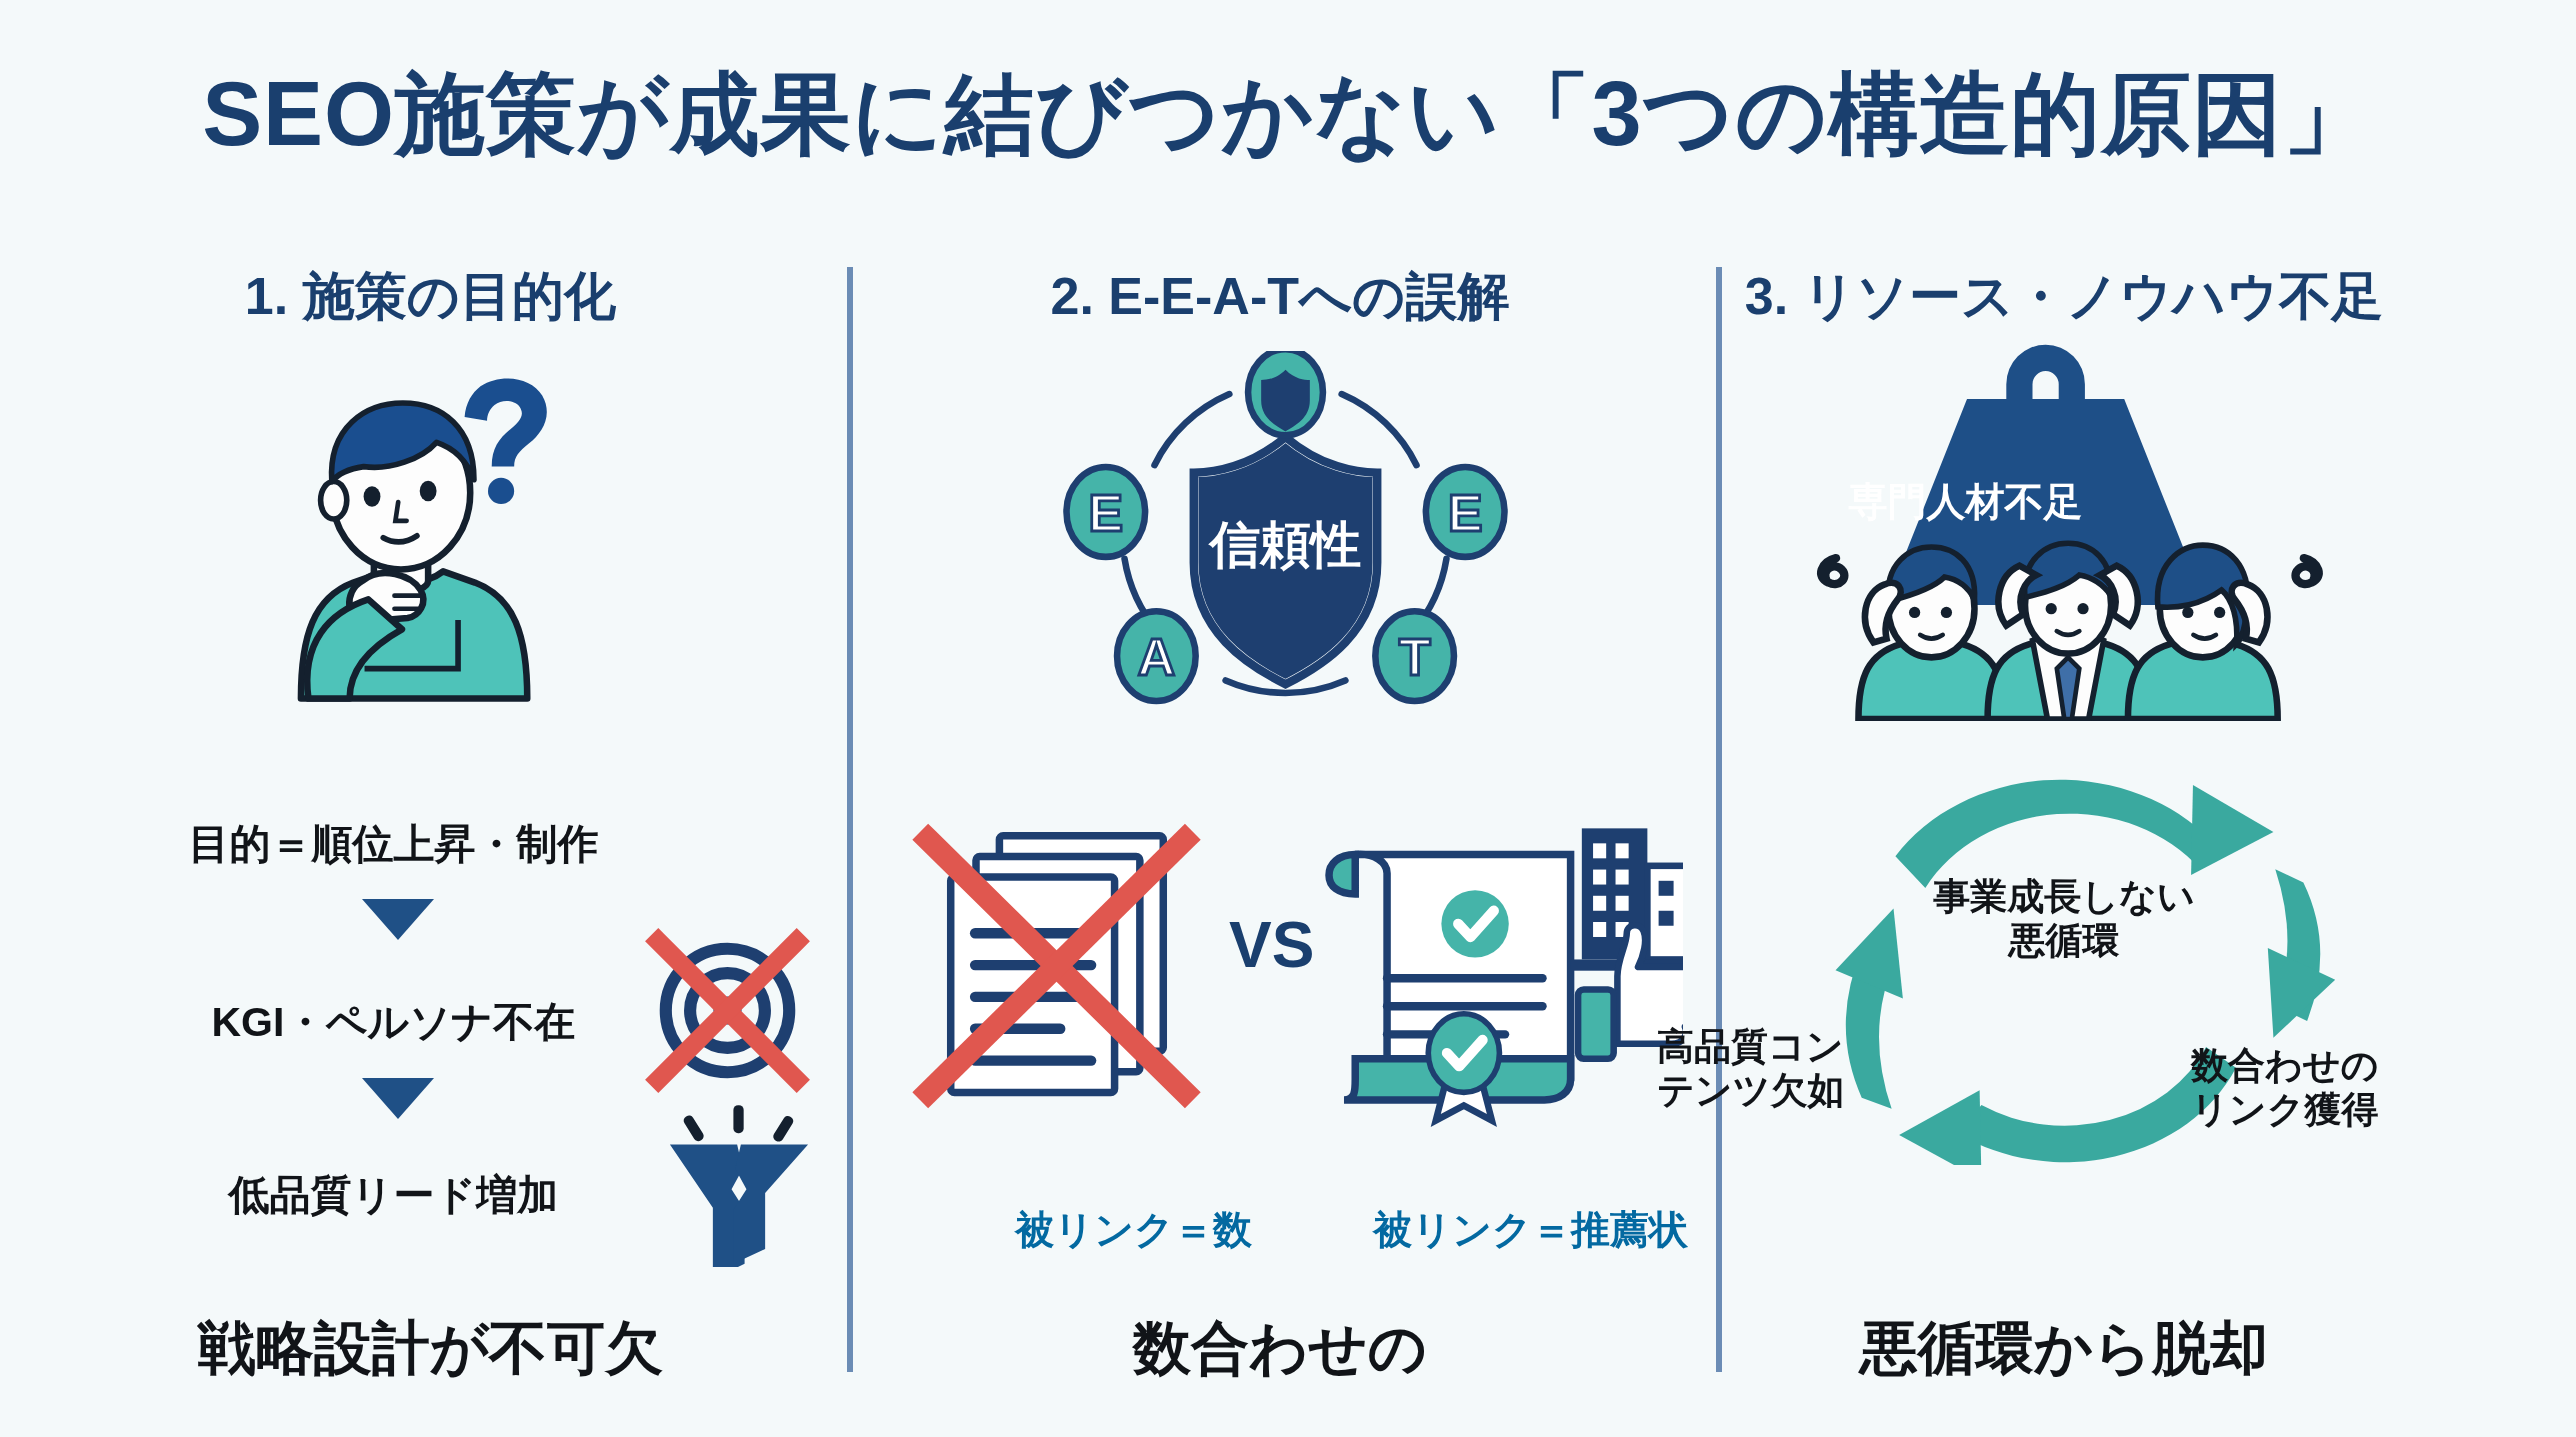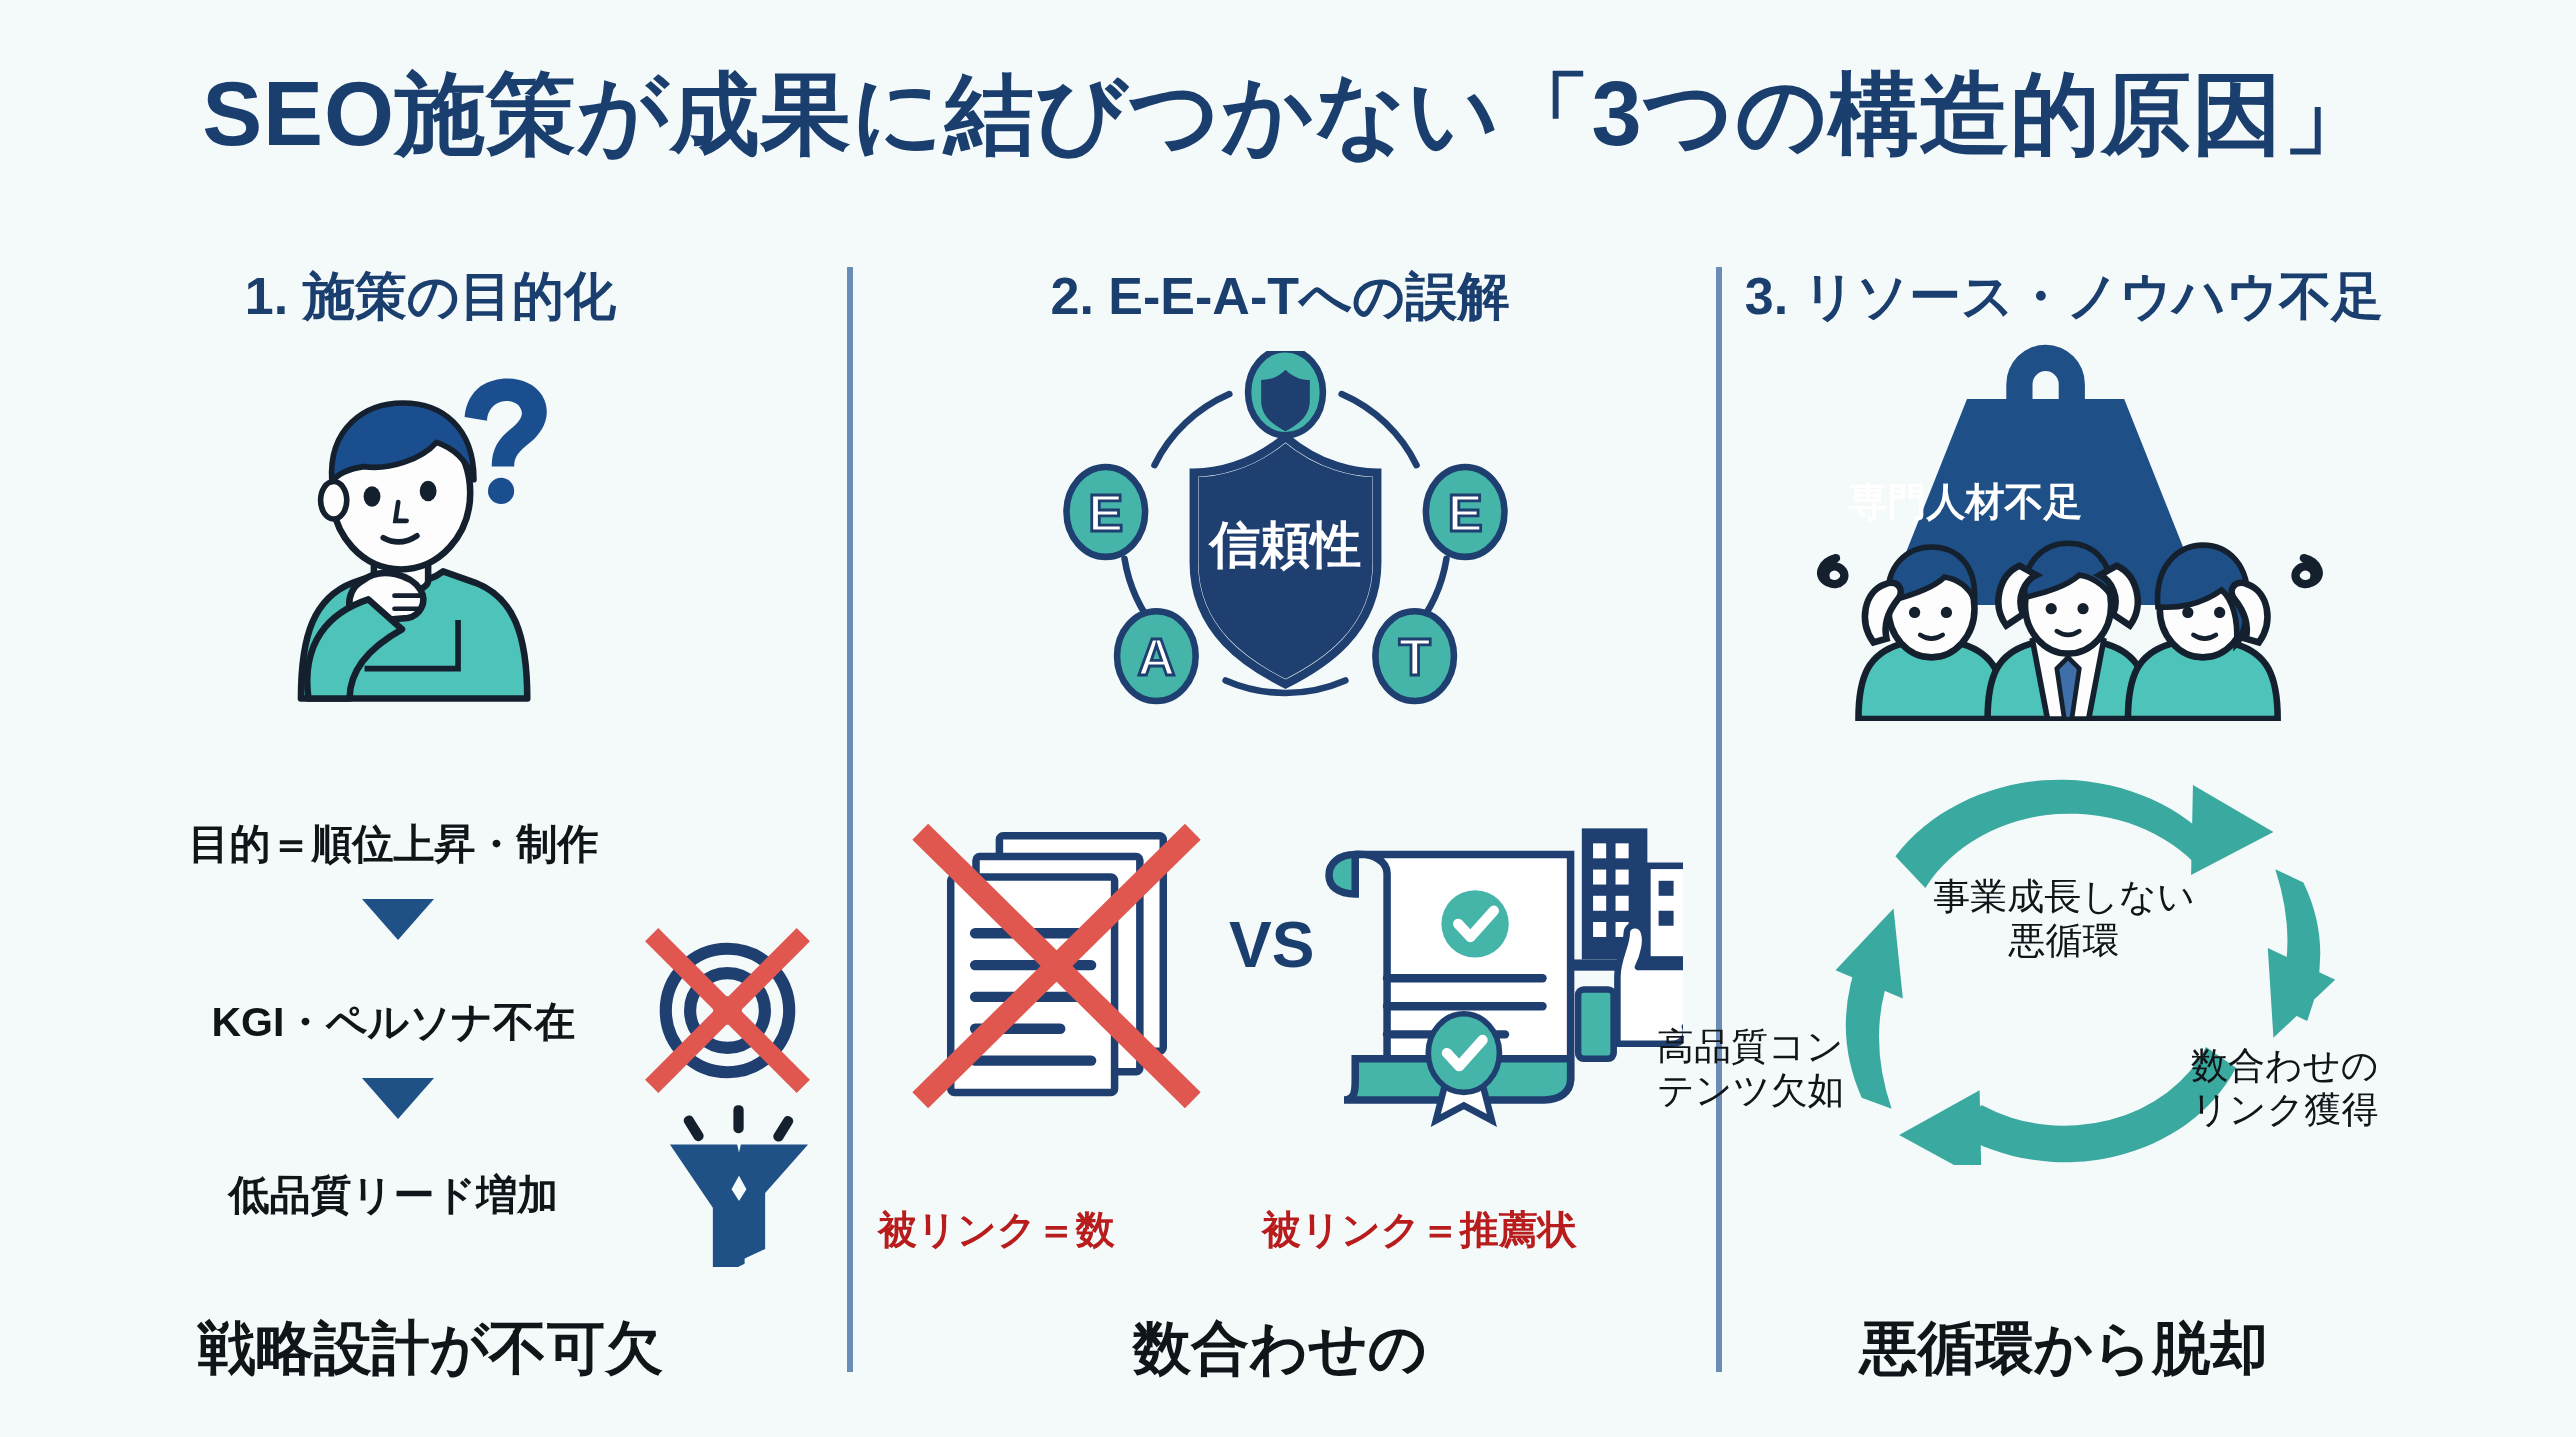--- a/index.html
+++ b/index.html
@@ -145,23 +145,23 @@
     left: 370px;
     font-size: 64px;
     font-weight: bold;
     color: #1a3f6e;
   }
   .vs-caption {
     position: absolute;
     top: 941px;
     font-size: 39px;
     font-weight: bold;
-    color: #b91c1c;
-    white-space: nowrap;
-    text-align: left;
+    color: #0369a1;
+    white-space: nowrap;
+    text-align: right;
   }
   #vs-caption-left { left: 19px; width: 374px; }
   #vs-caption-right { left: 403px; width: 426px; }
 
   
   #weight-block {
     position: absolute;
     top: 66px;
     left: 103px;
     width: 646px;
@@ -181,21 +181,21 @@
   #weight-label-2 { top: 213px; }
   #cycle-block {
     position: absolute;
     top: 510px;
     left: 37px;
     width: 777px;
     height: 393px;
   }
   .cycle-text {
     position: absolute;
-    font-weight: normal;
+    font-weight: bold;
     color: #111418;
     white-space: nowrap;
     line-height: 1.18;
   }
   #cycle-center {
     top: 613px;
     left: 234px;
     width: 374px;
     text-align: center;
     font-size: 37px;

